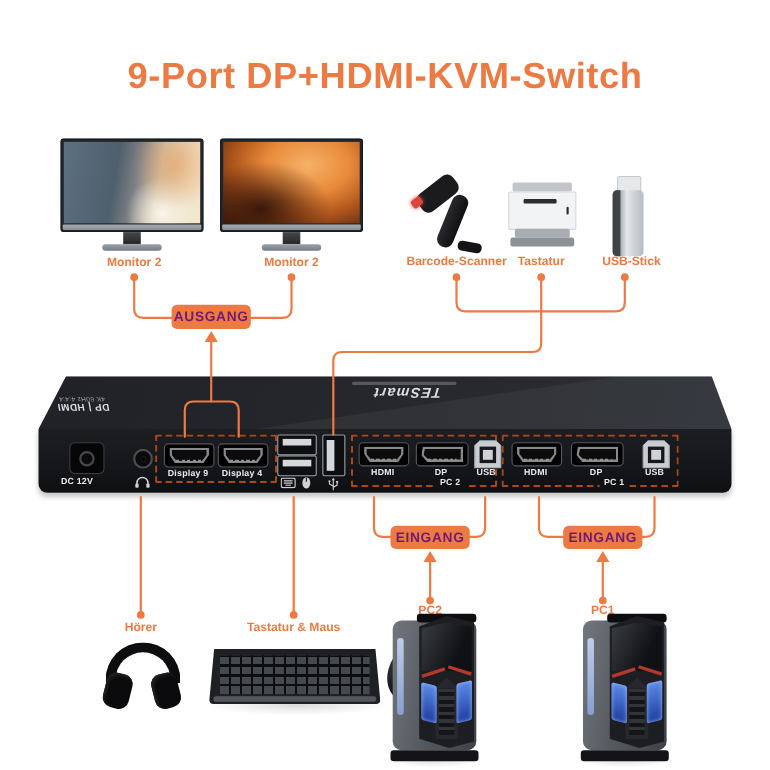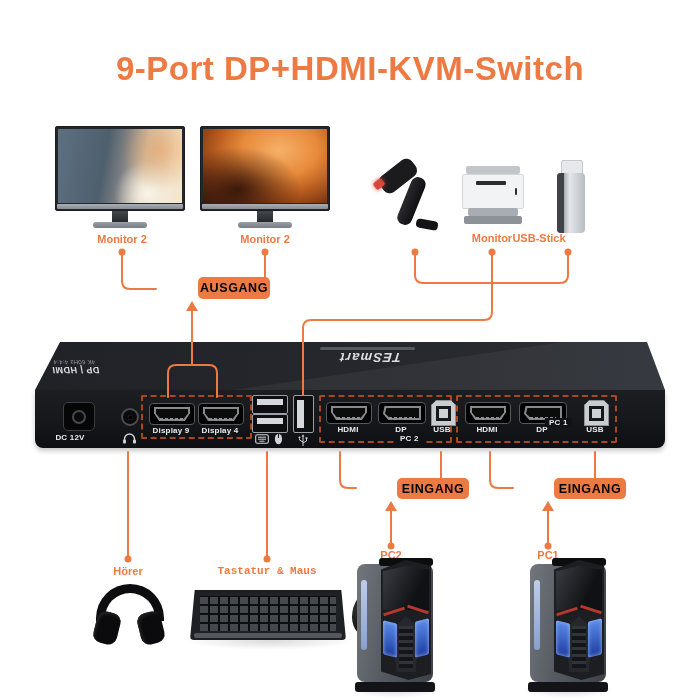--- a/index.html
+++ b/index.html
@@ -2,22 +2,22 @@
 <html><head>
 <meta charset="utf-8">
 <style>
   html,body{margin:0;padding:0;background:#fff;}
   #canvas{position:relative;width:700px;height:700px;background:#ffffff;overflow:hidden;
           font-family:"Liberation Sans",sans-serif;}
   .abs{position:absolute;}
   
   .title{left:0;right:0;top:50px;text-align:center;font-size:33px;font-weight:bold;color:#ED7A42;letter-spacing:.5px;}
   .lbl{position:absolute;color:#ED7A42;font-weight:bold;font-size:11px;text-align:center;white-space:nowrap;}
-  .flowbox{position:absolute;background:#ED7A42;color:#000000;font-weight:bold;font-size:12.5px;
-           display:flex;align-items:center;justify-content:center;border-radius:5px;letter-spacing:.6px;z-index:6;margin-left:42px;}
+  .flowbox{position:absolute;background:#ED7A42;color:#701a75;font-weight:bold;font-size:12.5px;
+           display:flex;align-items:center;justify-content:center;border-radius:5px;letter-spacing:.6px;z-index:6;}
   
   .mon-bezel{position:absolute;width:130px;height:85px;background:#23262a;border-radius:3px;
              box-shadow:inset 0 0 0 1px #1a1c1f;}
   .mon-screen{position:absolute;inset:3px 3px 8px 3px;}
   .mon-strip{position:absolute;left:2px;right:2px;bottom:2px;height:5px;background:linear-gradient(#aab0b6,#868c93);border-radius:1px;}
   .mon-neck{position:absolute;width:16px;height:11px;background:linear-gradient(#44474b,#26282c);}
   .mon-base{position:absolute;width:54px;height:6px;background:linear-gradient(#9aa0a7,#767c83);border-radius:3px;}
   
   .dev{position:absolute;left:35px;top:338px;width:630px;height:112px;z-index:1;}
   .dev-top{position:absolute;inset:0;background:linear-gradient(100deg,#202227,#26282d 55%,#2d3036);
@@ -146,22 +146,23 @@
     <div class="prn-body" style="left:0;top:8px;width:60px;height:33px;"></div>
     <div class="prn-slot" style="left:14px;top:15px;width:30px;height:4px;"></div>
     <div class="prn-slot" style="left:53px;top:22px;width:2px;height:7px;"></div>
     <div class="prn-tray" style="left:6px;top:42px;width:50px;height:8px;"></div>
     <div class="prn-base" style="left:2px;top:50px;width:58px;height:8px;"></div>
   </div>
   <div class="abs" style="left:550px;top:160px;width:42px;height:74px;">
     <div class="stick-cap" style="left:11px;top:0;width:20px;height:14px;"></div>
     <div class="stick-body" style="left:7px;top:13px;width:28px;height:60px;"></div>
   </div>
-  <div class="lbl" style="left:452px;top:232px;width:80px;">Monitor</div>
-  <div class="lbl" style="left:489px;top:232px;width:100px;">USB-Stick</div>
+  <div class="lbl" style="left:340px;top:232px;width:150px;">Barcode-Scanner</div>
+  <div class="lbl" style="left:452px;top:232px;width:80px;">Tastatur</div>
+  <div class="lbl" style="left:524px;top:232px;width:100px;">USB-Stick</div>
 
   <div class="flowbox" style="left:156px;top:277px;width:72px;height:22px;">AUSGANG</div>
   <div class="flowbox" style="left:355px;top:478px;width:72px;height:21px;">EINGANG</div>
   <div class="flowbox" style="left:512px;top:478px;width:72px;height:21px;">EINGANG</div>
 
   <div class="dev">
     <div class="dev-top"></div>
     <div class="dev-top-hl"></div>
     <div class="dev-front"></div>
     <div class="brand-strip"></div>
@@ -237,21 +238,21 @@
     <div class="dp" style="left:484px;top:64px;width:46px;height:20px;">
         <div class="dp-in"></div>
         <div class="pins"></div>
       </div>
     <div class="usbb" style="left:549px;top:62px;width:23px;height:24px;">
         <div class="usbb-in"></div>
       </div>
     <div class="plabel" style="left:432px;top:87px;width:40px;">HDMI</div>
     <div class="plabel" style="left:487px;top:87px;width:40px;">DP</div>
     <div class="plabel" style="left:540px;top:87px;width:40px;">USB</div>
-    <div class="plabel pcname" style="left:483px;top:80px;">PC 1</div>
+    <div class="plabel pcname" style="left:483px;top:96px;">PC 1</div>
   </div>
 
   <svg class="wires" width="700" height="700" viewBox="0 0 700 700">
     <g stroke="#ED7A42" stroke-width="2" fill="none" stroke-linecap="round">
       <path d="M122,254 L122,281 Q122,289 130,289 L156,289"></path>
       <path d="M265,254 L265,281 Q265,289 257,289 L228,289"></path>
       <path d="M192,310 L192,365"></path>
       <path d="M168,397 L168,373 Q168,365 176,365 L209,365 Q217,365 217,373 L217,397"></path>
       <path d="M415,254 L415,275 Q415,283 423,283 L560,283 Q568,283 568,275 L568,254"></path>
       <path d="M492,254 L492,312 Q492,320 484,320 L311,320 Q303,320 303,328 L303,395"></path>
@@ -274,21 +275,21 @@
       <circle cx="267" cy="559" r="3.5"></circle>
       <circle cx="391" cy="546" r="3.5"></circle>
       <circle cx="548" cy="546" r="3.5"></circle>
       <polygon points="186,311 198,311 192,301"></polygon>
       <polygon points="385,511 397,511 391,501"></polygon>
       <polygon points="542,511 554,511 548,501"></polygon>
     </g>
   </svg>
 
   <div class="lbl" style="left:88px;top:565px;width:80px;">Hörer</div>
-  <div class="lbl" style="left:187px;top:565px;width:160px;font-family:Liberation Mono, monospace;">Tastatur &amp; Maus</div>
+  <div class="lbl" style="left:187px;top:565px;width:160px;">Tastatur &amp; Maus</div>
   <div class="lbl" style="left:351px;top:549px;width:80px;">PC2</div>
   <div class="lbl" style="left:508px;top:549px;width:80px;">PC1</div>
 
   <div class="abs" style="left:94px;top:582px;width:72px;height:72px;">
     <div class="hp-band" style="left:2px;top:2px;"></div>
     <div class="hp-cup" style="left:1px;top:30px;transform:rotate(14deg);"></div>
     <div class="hp-cup" style="left:45px;top:30px;transform:rotate(-14deg);"></div>
   </div>
 
   <div class="shadow" style="left:185px;top:632px;width:170px;height:18px;"></div>

